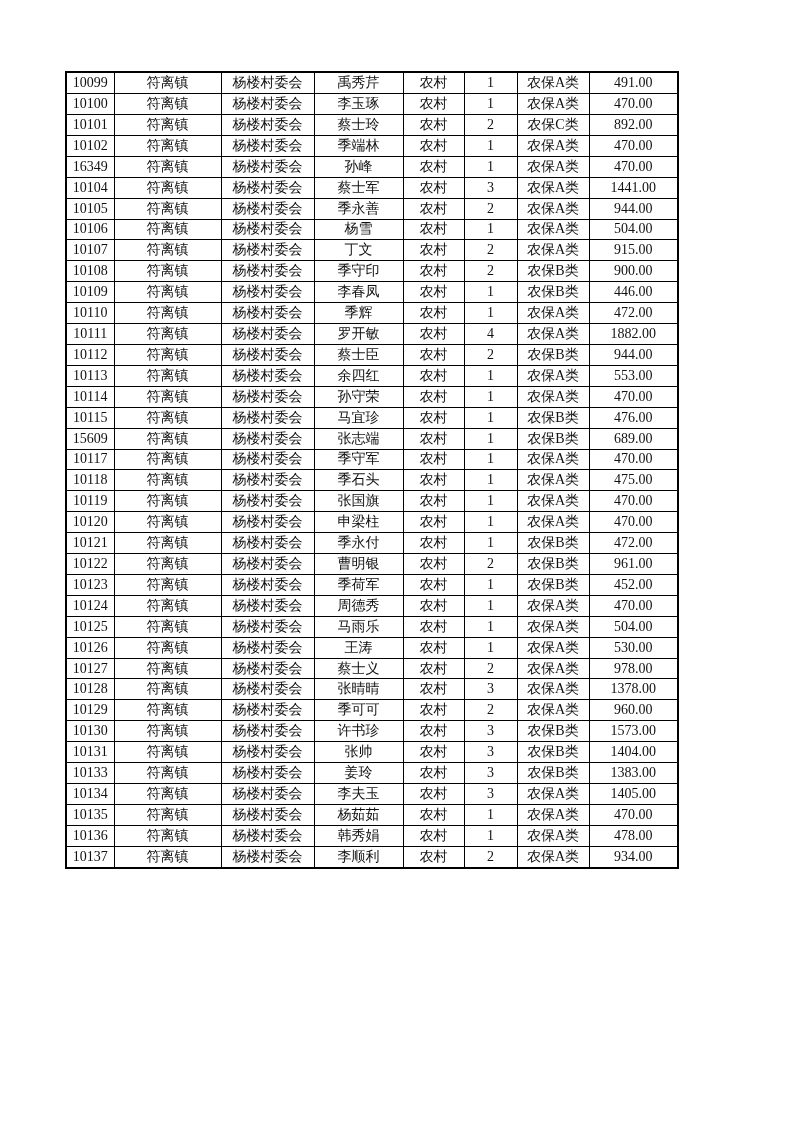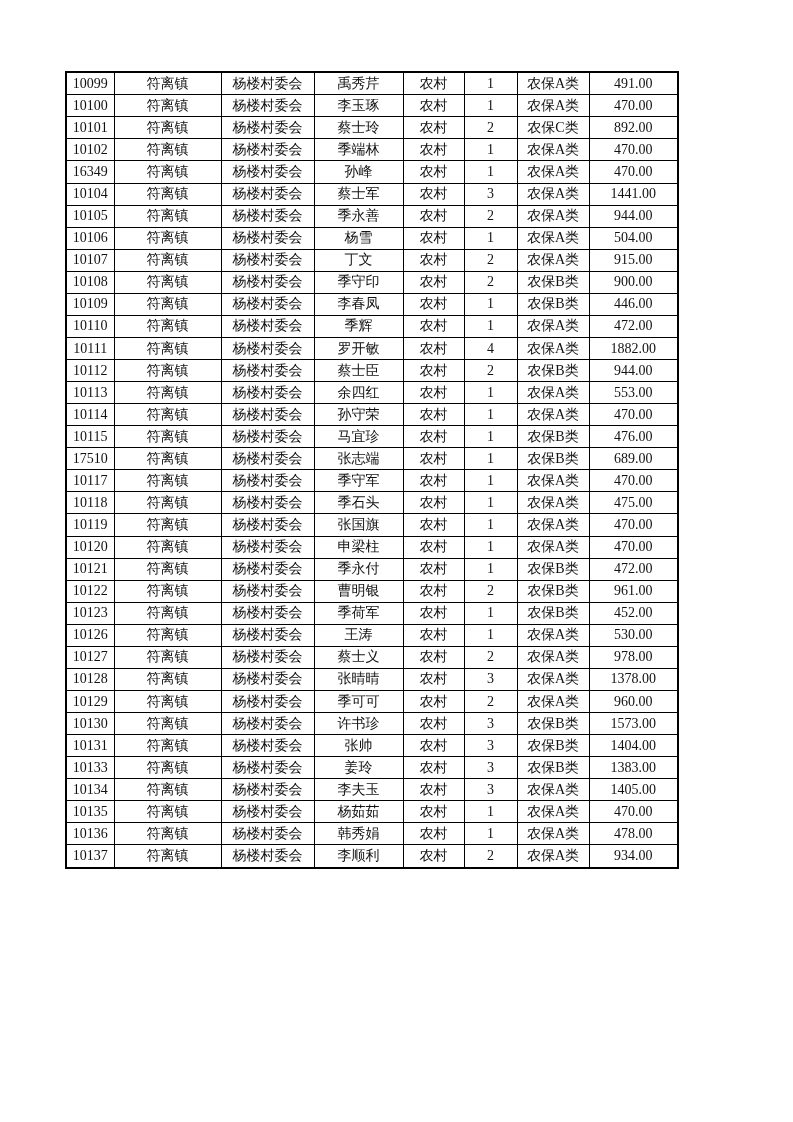--- a/index.html
+++ b/index.html
@@ -228,21 +228,21 @@
             <td>10115</td>
             <td>符离镇</td>
             <td>杨楼村委会</td>
             <td>马宜珍</td>
             <td>农村</td>
             <td>1</td>
             <td>农保B类</td>
             <td>476.00</td>
           </tr>
           <tr>
-            <td>17510</td>
+            <td>15609</td>
             <td>符离镇</td>
             <td>杨楼村委会</td>
             <td>张志端</td>
             <td>农村</td>
             <td>1</td>
             <td>农保B类</td>
             <td>689.00</td>
           </tr>
           <tr>
             <td>10117</td>
@@ -306,20 +306,40 @@
           </tr>
           <tr>
             <td>10123</td>
             <td>符离镇</td>
             <td>杨楼村委会</td>
             <td>季荷军</td>
             <td>农村</td>
             <td>1</td>
             <td>农保B类</td>
             <td>452.00</td>
+          </tr>
+          <tr>
+            <td>10124</td>
+            <td>符离镇</td>
+            <td>杨楼村委会</td>
+            <td>周德秀</td>
+            <td>农村</td>
+            <td>1</td>
+            <td>农保A类</td>
+            <td>470.00</td>
+          </tr>
+          <tr>
+            <td>10125</td>
+            <td>符离镇</td>
+            <td>杨楼村委会</td>
+            <td>马雨乐</td>
+            <td>农村</td>
+            <td>1</td>
+            <td>农保A类</td>
+            <td>504.00</td>
           </tr>
           <tr>
             <td>10126</td>
             <td>符离镇</td>
             <td>杨楼村委会</td>
             <td>王涛</td>
             <td>农村</td>
             <td>1</td>
             <td>农保A类</td>
             <td>530.00</td>

